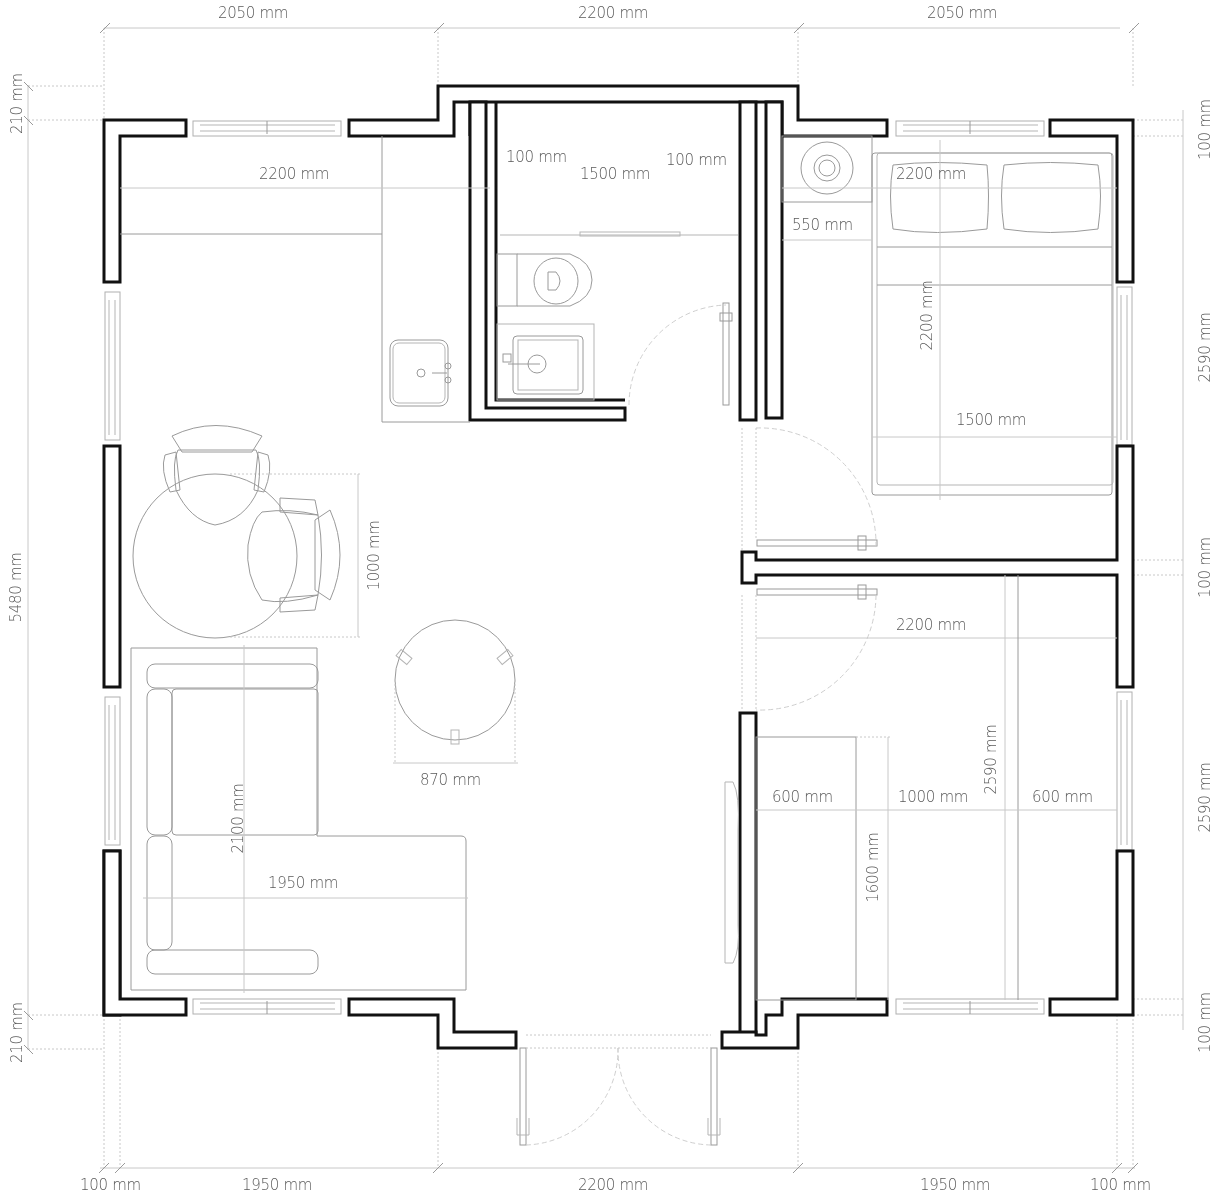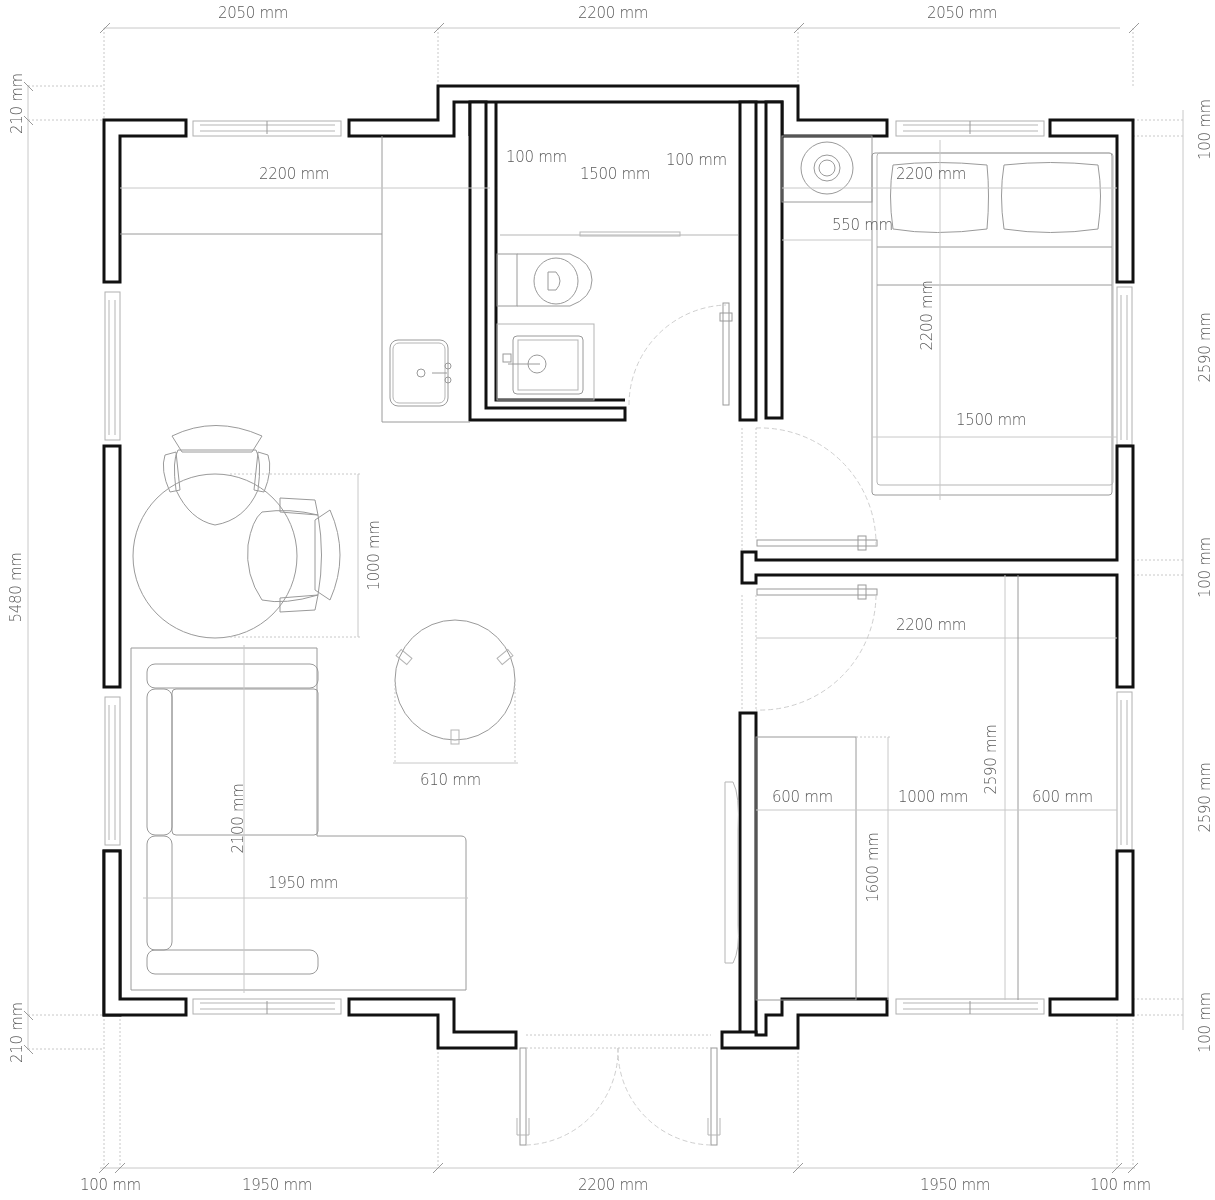--- a/index.html
+++ b/index.html
@@ -291,27 +291,27 @@
 <div class="lbl rot" style="left:1170px;top:790px;">2590 mm</div>
 <div class="lbl rot" style="left:1175px;top:1015px;">100 mm</div>
 
 <div class="lbl" style="left:259px;top:167px;">2200 mm</div>
 
 <div class="lbl" style="left:506px;top:150px;">100 mm</div>
 <div class="lbl" style="left:580px;top:167px;">1500 mm</div>
 <div class="lbl" style="left:666px;top:153px;">100 mm</div>
 
 <div class="lbl" style="left:896px;top:167px;">2200 mm</div>
-<div class="lbl" style="left:832px;top:218px;">550 mm</div>
+<div class="lbl" style="left:792px;top:218px;">550 mm</div>
 <div class="lbl rot" style="left:892px;top:308px;">2200 mm</div>
 <div class="lbl" style="left:956px;top:413px;">1500 mm</div>
 
 <div class="lbl" style="left:896px;top:618px;">2200 mm</div>
 <div class="lbl" style="left:772px;top:790px;">600 mm</div>
 <div class="lbl" style="left:898px;top:790px;">1000 mm</div>
 <div class="lbl rot" style="left:956px;top:752px;">2590 mm</div>
 <div class="lbl" style="left:1032px;top:790px;">600 mm</div>
 <div class="lbl rot" style="left:838px;top:860px;">1600 mm</div>
 
 <div class="lbl rot" style="left:339px;top:548px;">1000 mm</div>
-<div class="lbl" style="left:420px;top:773px;">610 mm</div>
+<div class="lbl" style="left:420px;top:773px;">870 mm</div>
 <div class="lbl rot" style="left:203px;top:811px;">2100 mm</div>
 <div class="lbl" style="left:268px;top:876px;">1950 mm</div>
 
 </body></html>

